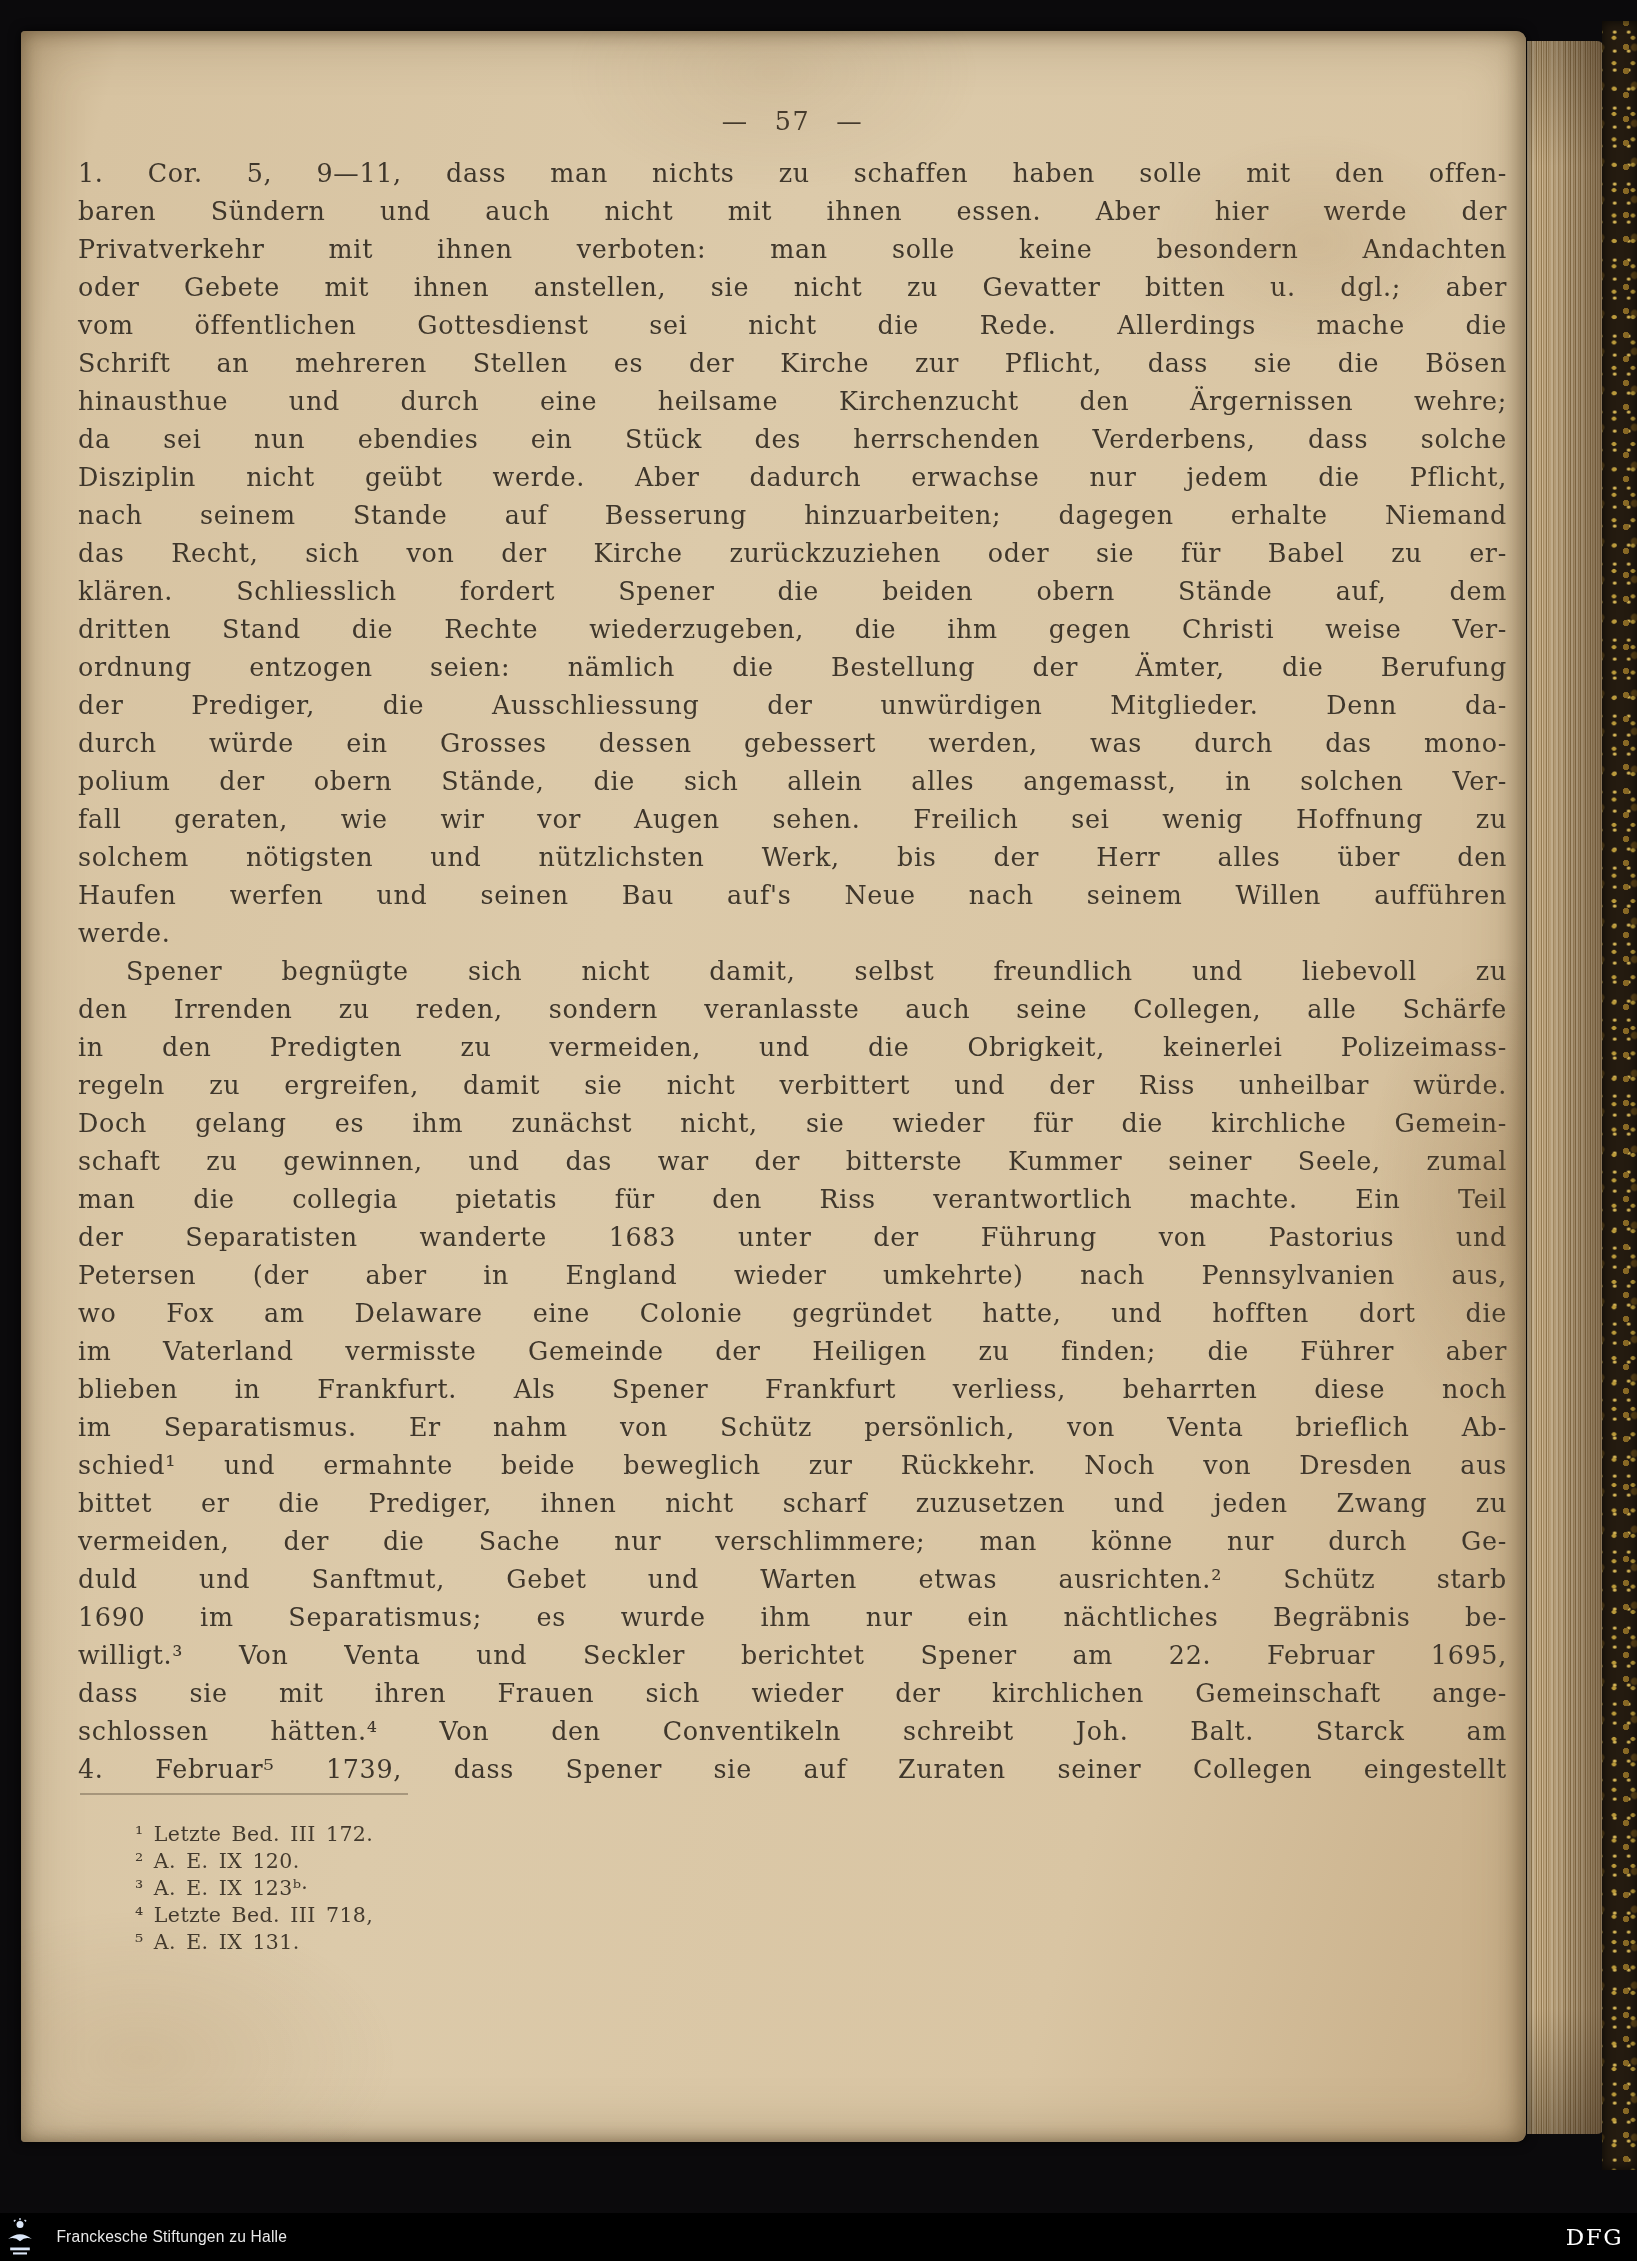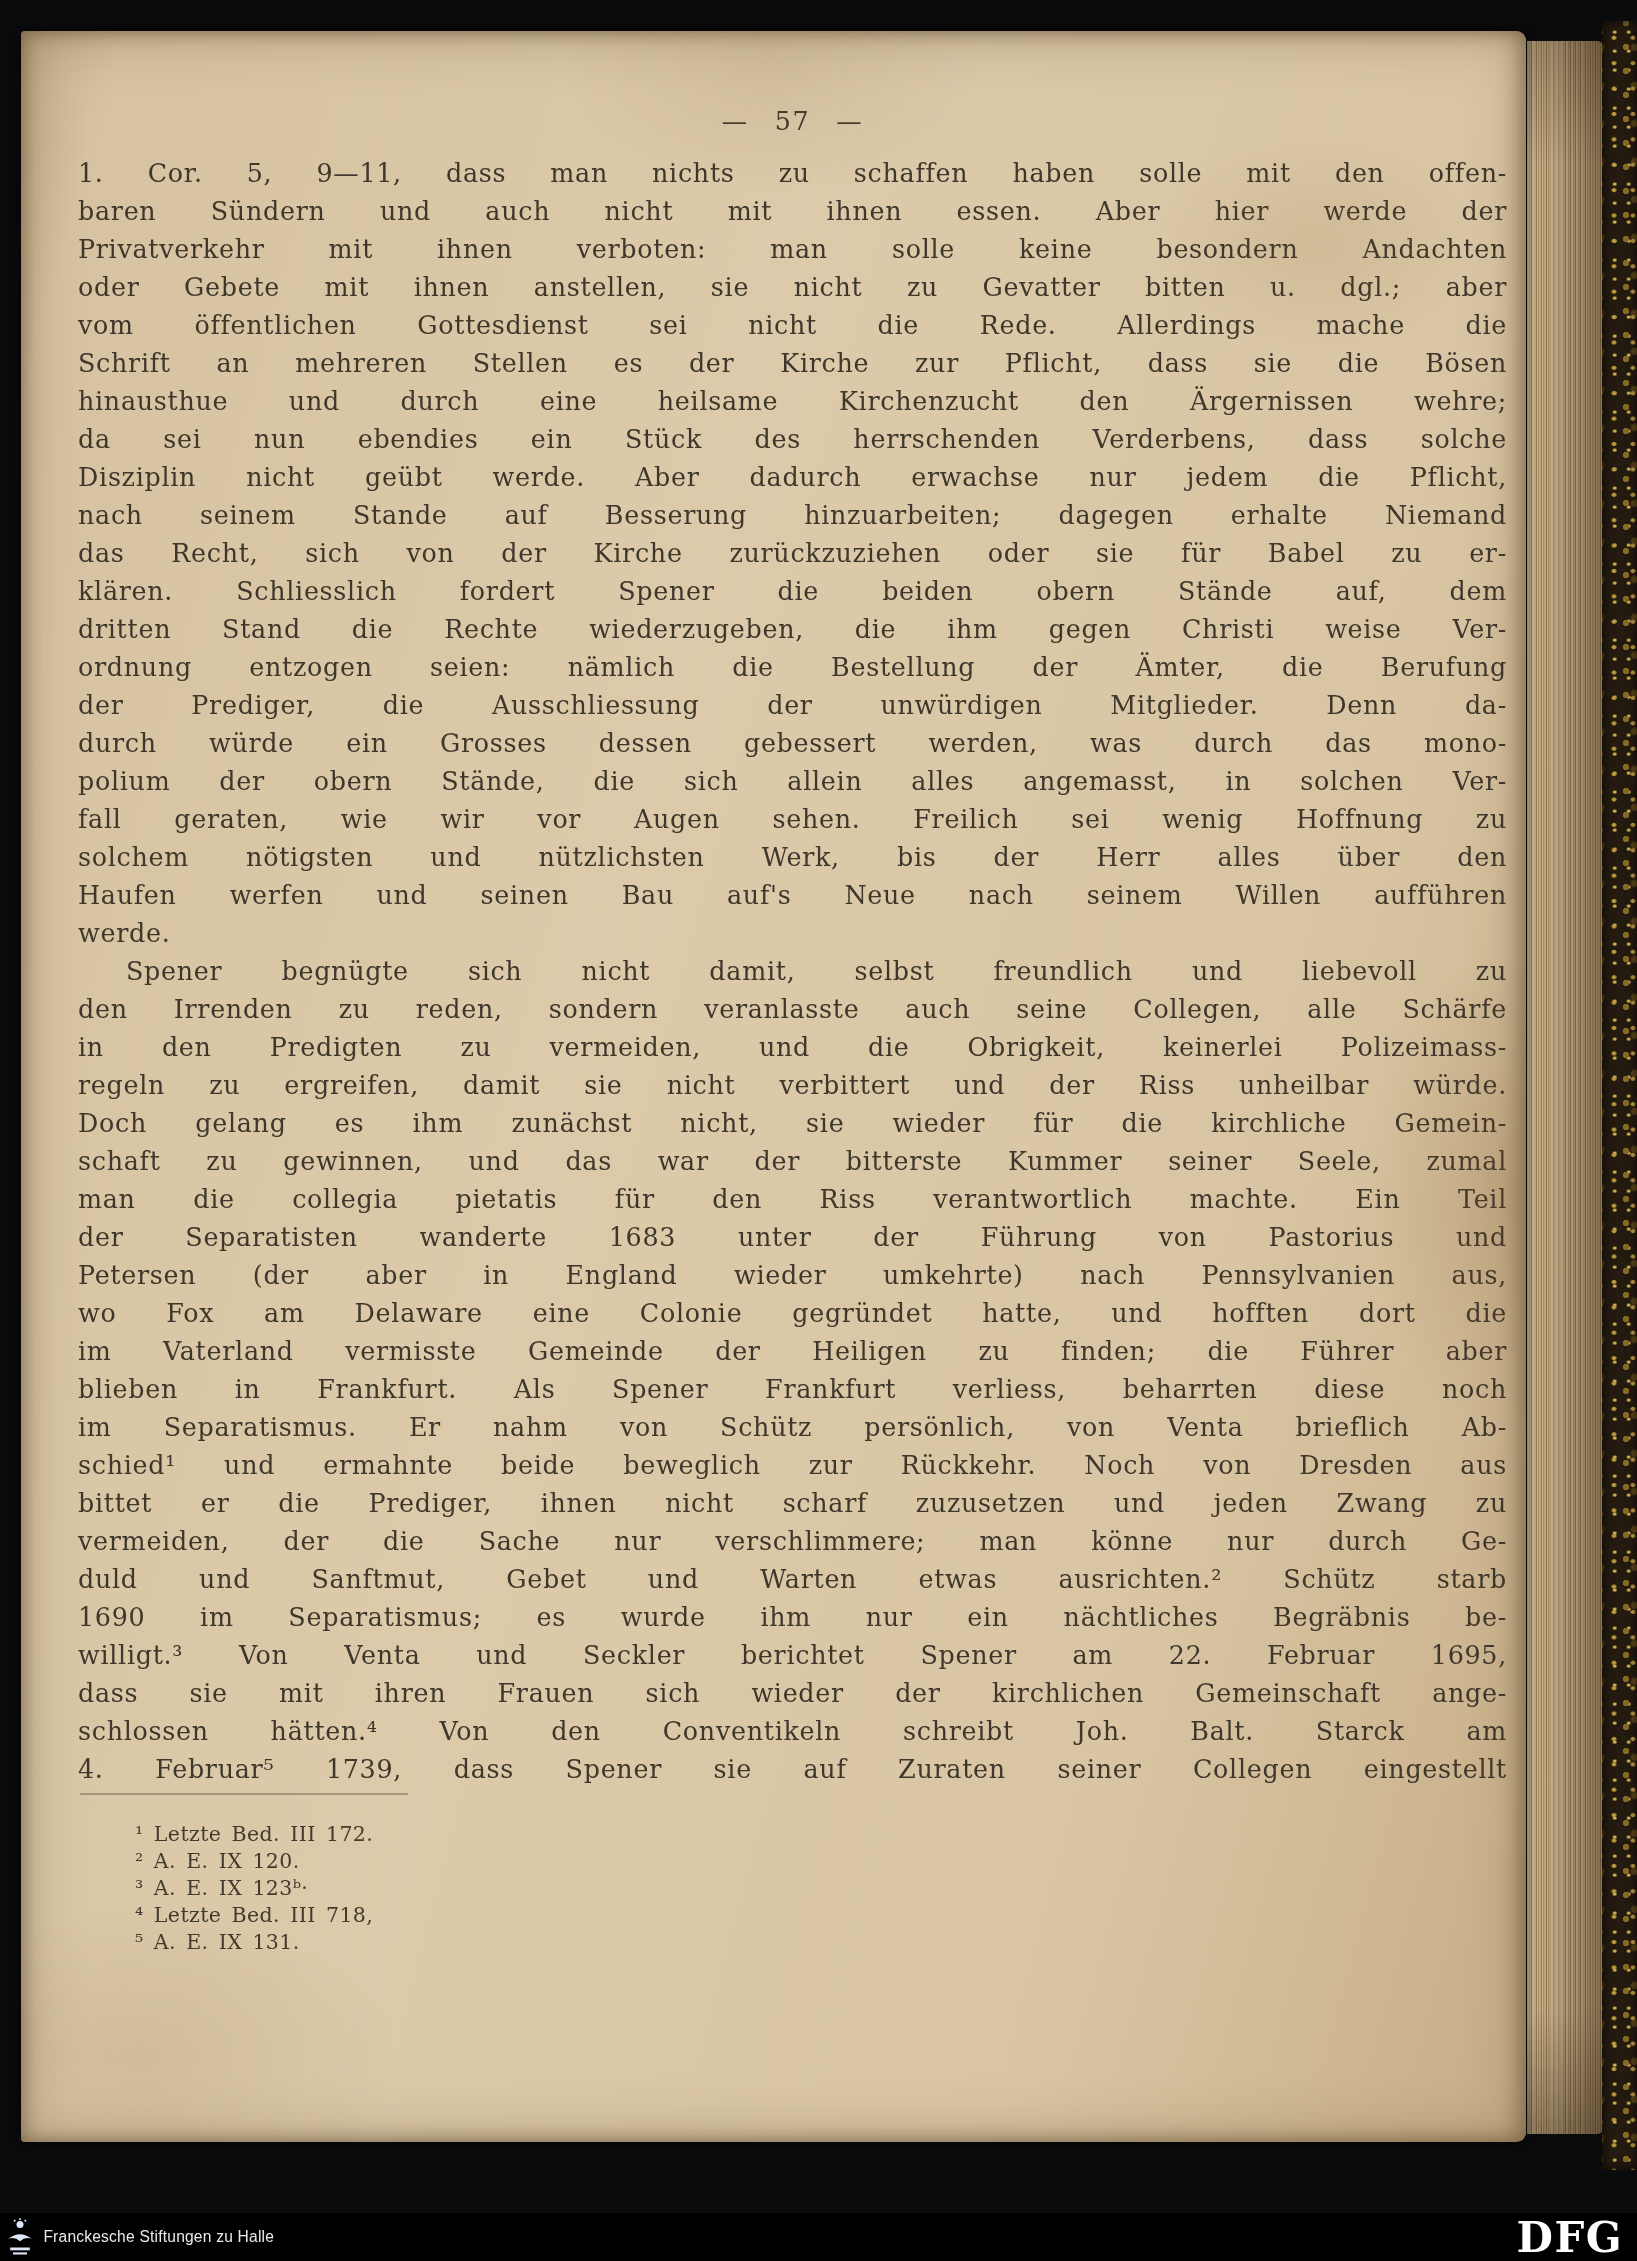--- a/index.html
+++ b/index.html
@@ -64,24 +64,24 @@
     background-size:19px 25.4px,30px 24px,14px 19px,34px 38px;
     background-position:2.5px 4.1px,9px 14px,5.7px 1.6px,15.6px 7.4px;
     box-shadow:inset 0 0 11.5px rgba(0,0,0,.8);
   }
 
   
   .footer{
     position:absolute;left:0;bottom:0;width:1638px;height:48px;background:#000;
     display:flex;align-items:center;justify-content:space-between;
   }
-  .footer-left{display:flex;align-items:center;gap:9px;padding-left:4.9px;}
+  .footer-left{display:flex;align-items:center;gap:22px;padding-left:4.9px;}
   .inst-logo{width:29.5px;height:39px;display:flex;align-items:center;justify-content:center;}
   .inst-name{font-family:"Liberation Sans",sans-serif;font-size:15.6px;color:#e9e9e9;letter-spacing:0.2px;}
-  .dfg{font-family:"DejaVu Serif",serif;font-weight:bold;font-size:42px;color:#ffffff;
+  .dfg{font-family:"DejaVu Serif",serif;font-weight:normal;font-size:23px;color:#ffffff;
        letter-spacing:1.6px;padding-right:14.7px;}
 </style>
 </head>
 <body>
 
 <div id="screen">
 
   <div class="page-stack"></div>
 
   <div class="marble"></div>

